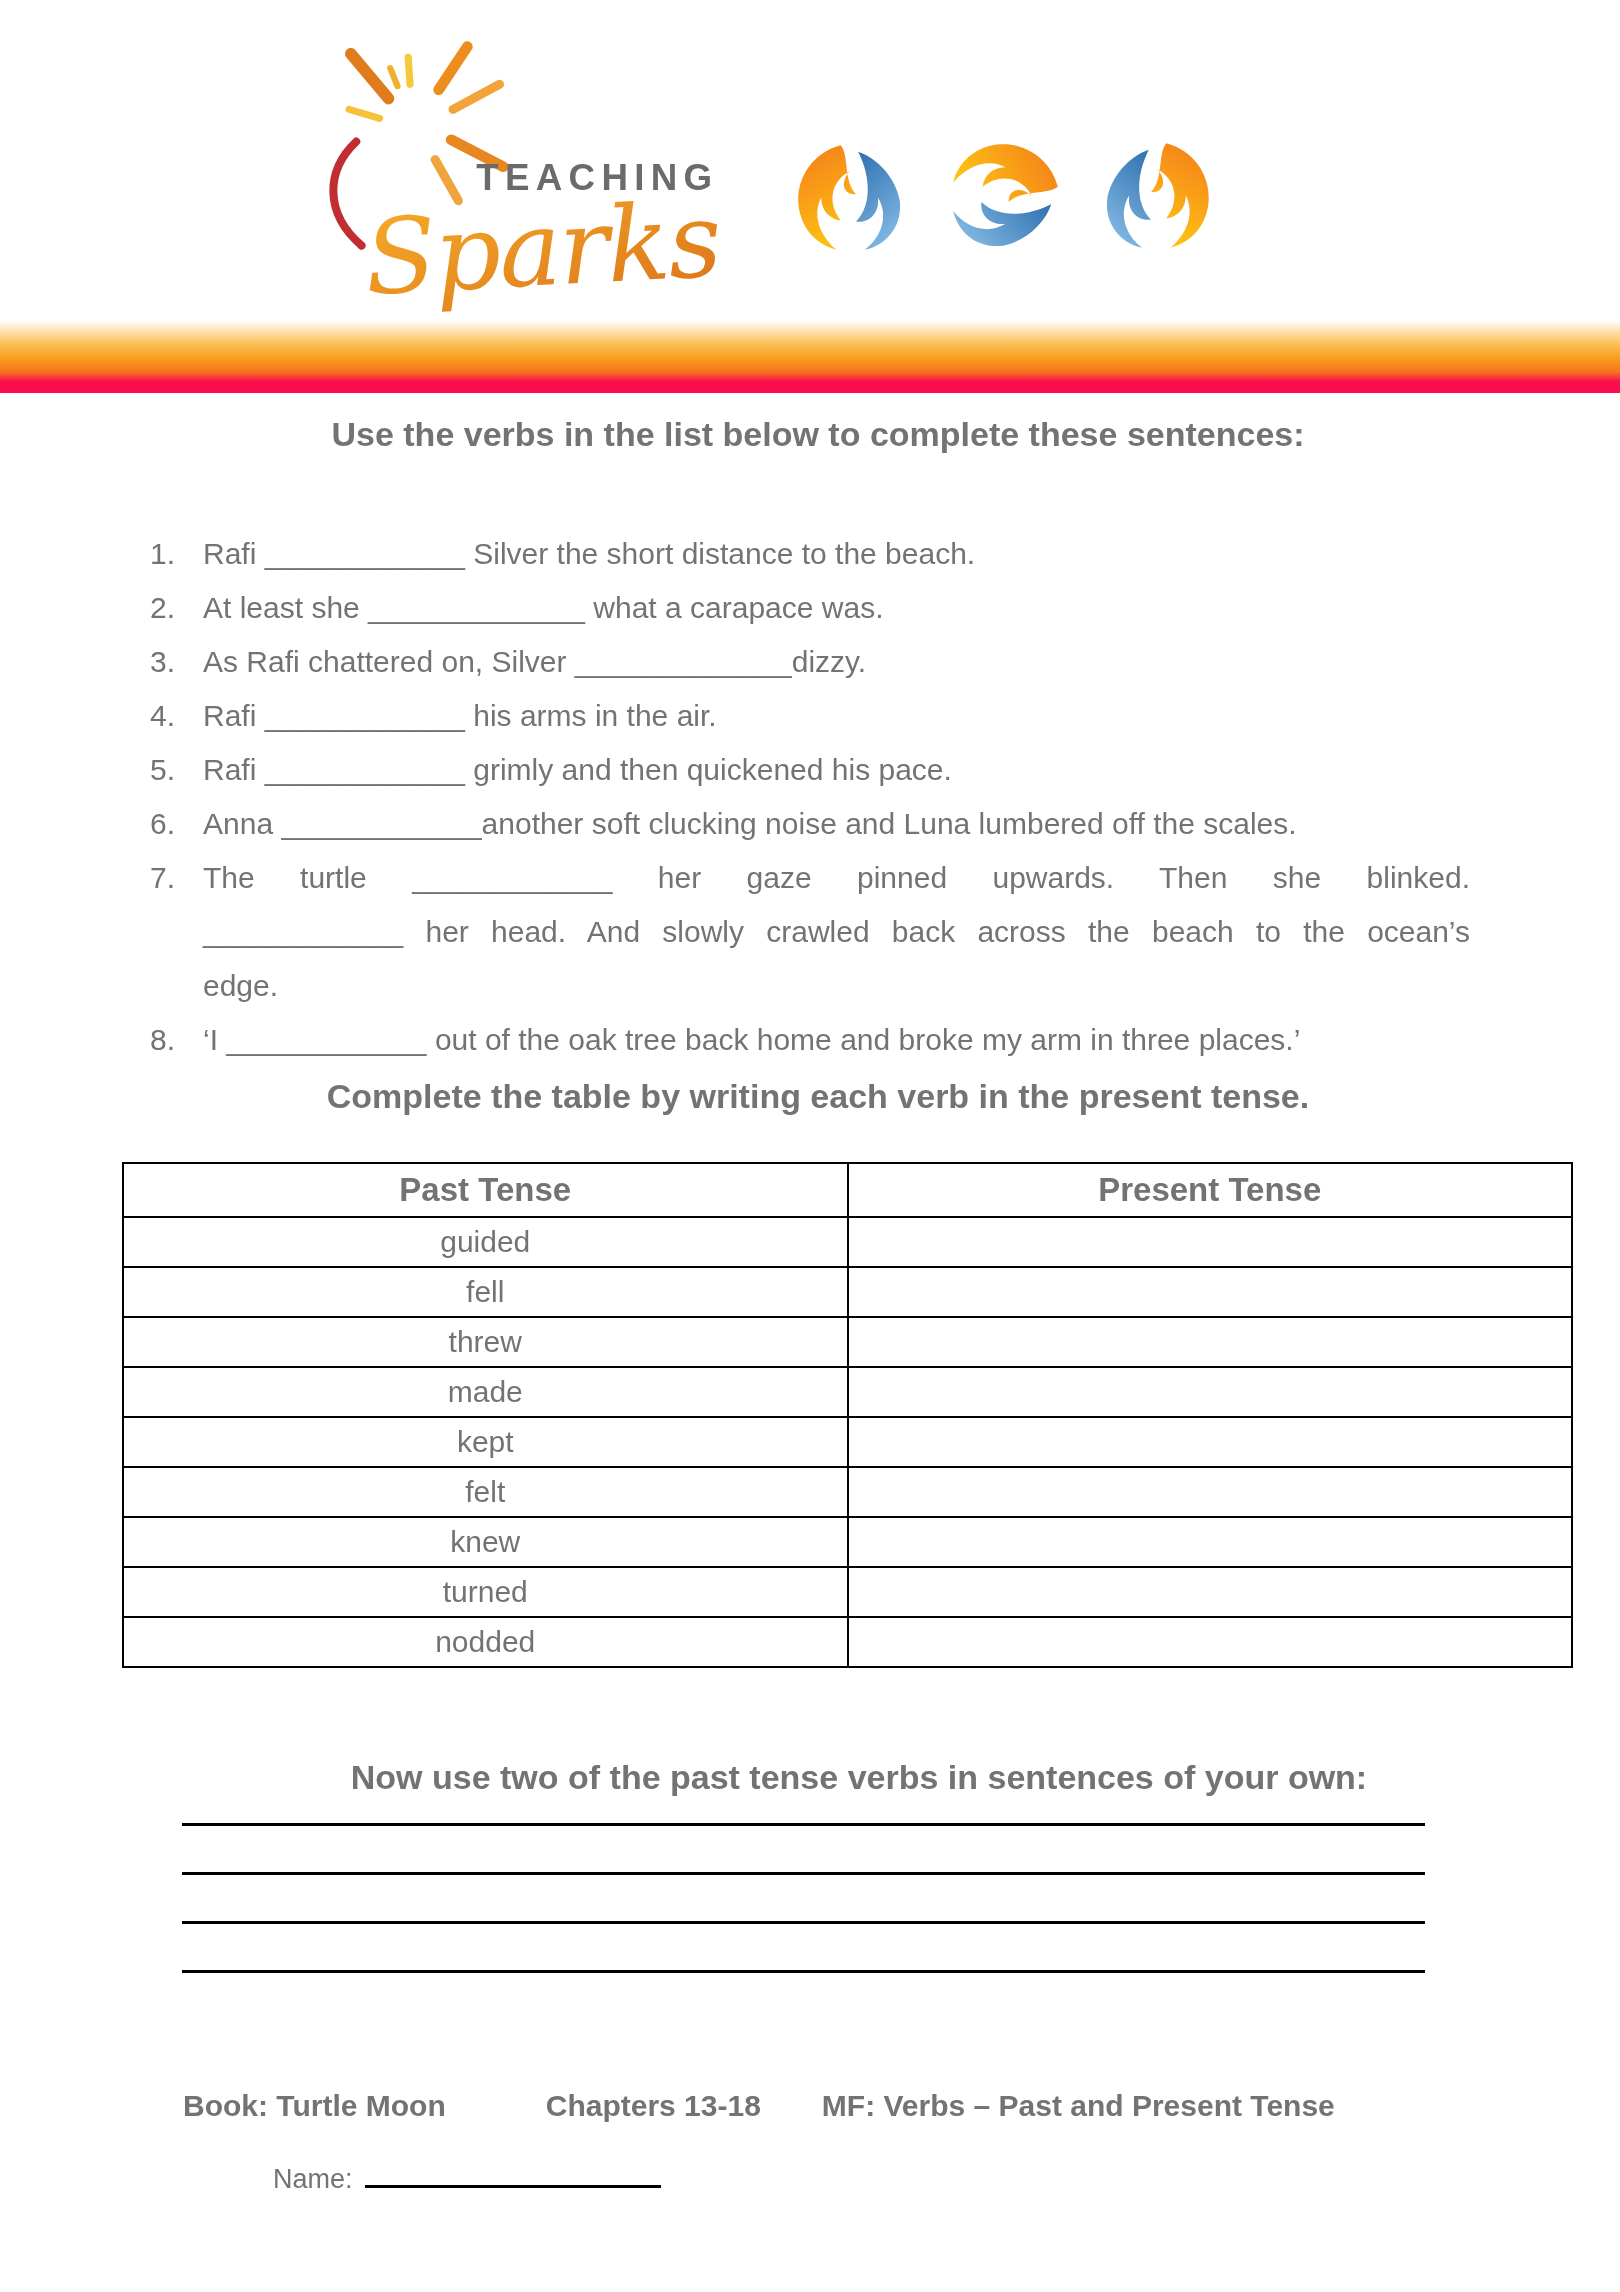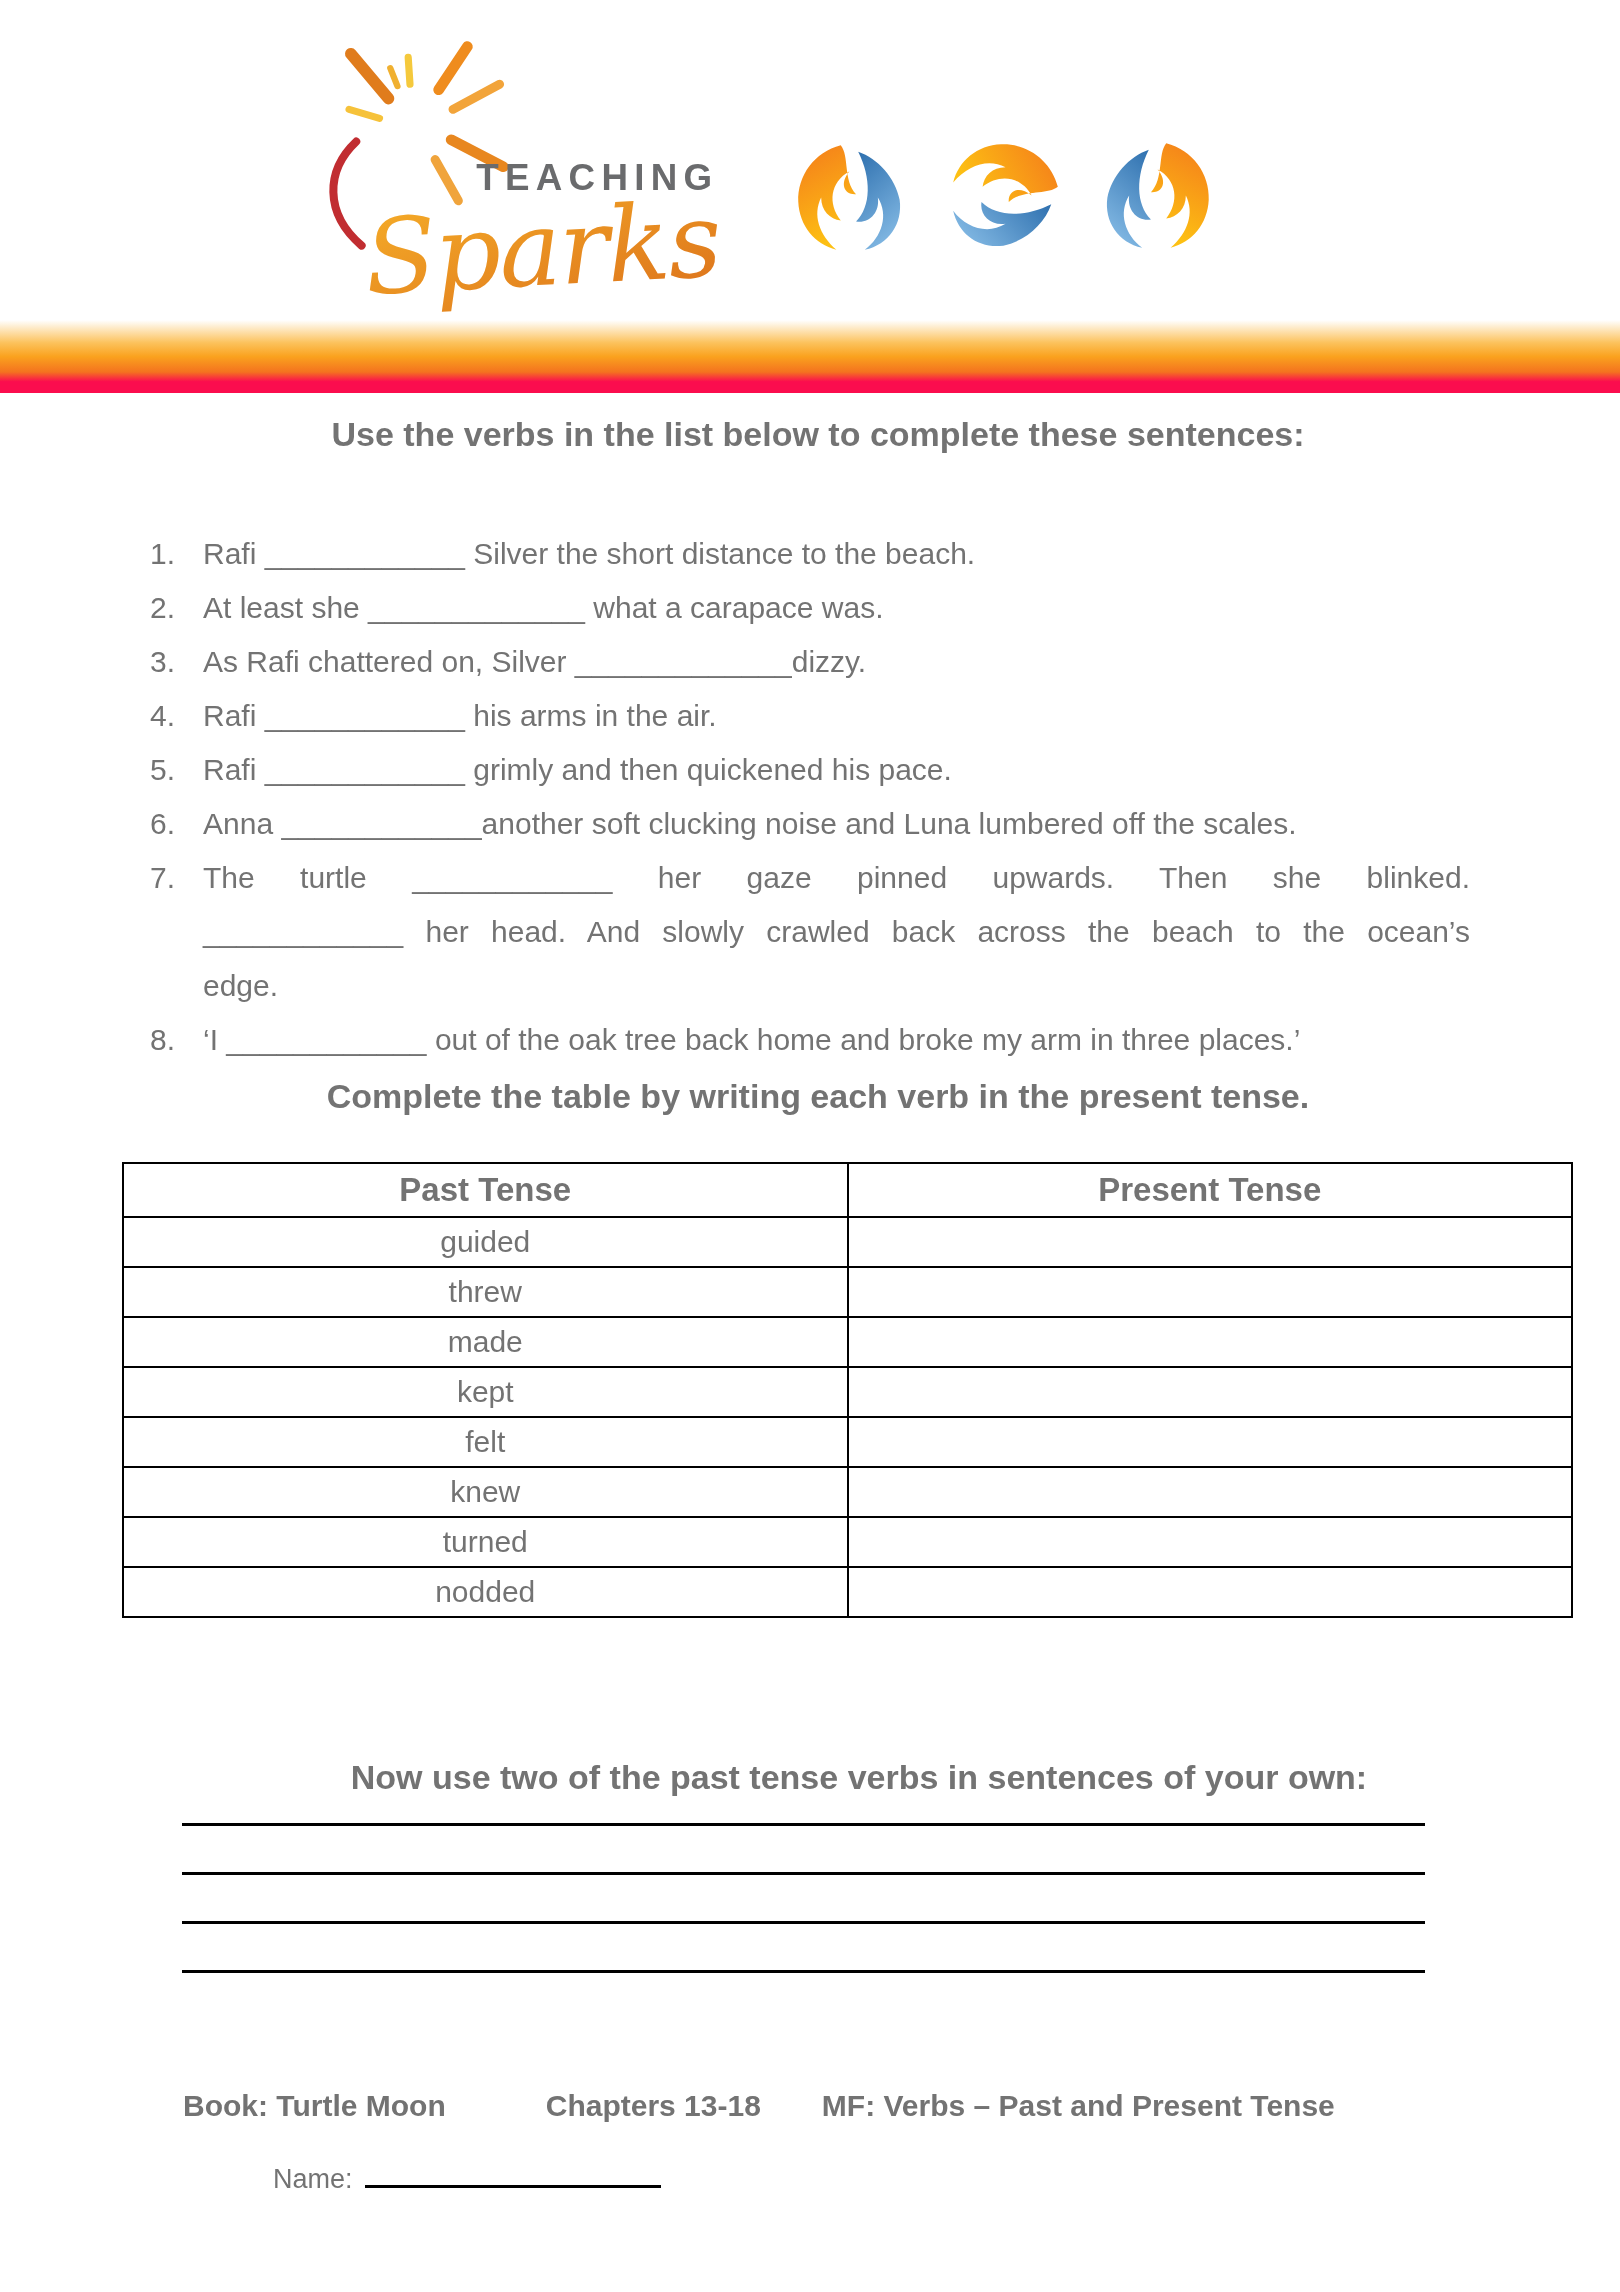--- a/index.html
+++ b/index.html
@@ -176,20 +176,24 @@
     <tbody>
         <tr>
       <th>Past Tense</th>
       <th>Present Tense</th>
     </tr>
     <tr>
       <td>guided</td>
       <td></td>
     </tr>
     <tr>
+      <td>fell</td>
+      <td></td>
+    </tr>
+    <tr>
       <td>threw</td>
       <td></td>
     </tr>
     <tr>
       <td>made</td>
       <td></td>
     </tr>
     <tr>
       <td>kept</td>
       <td></td>

